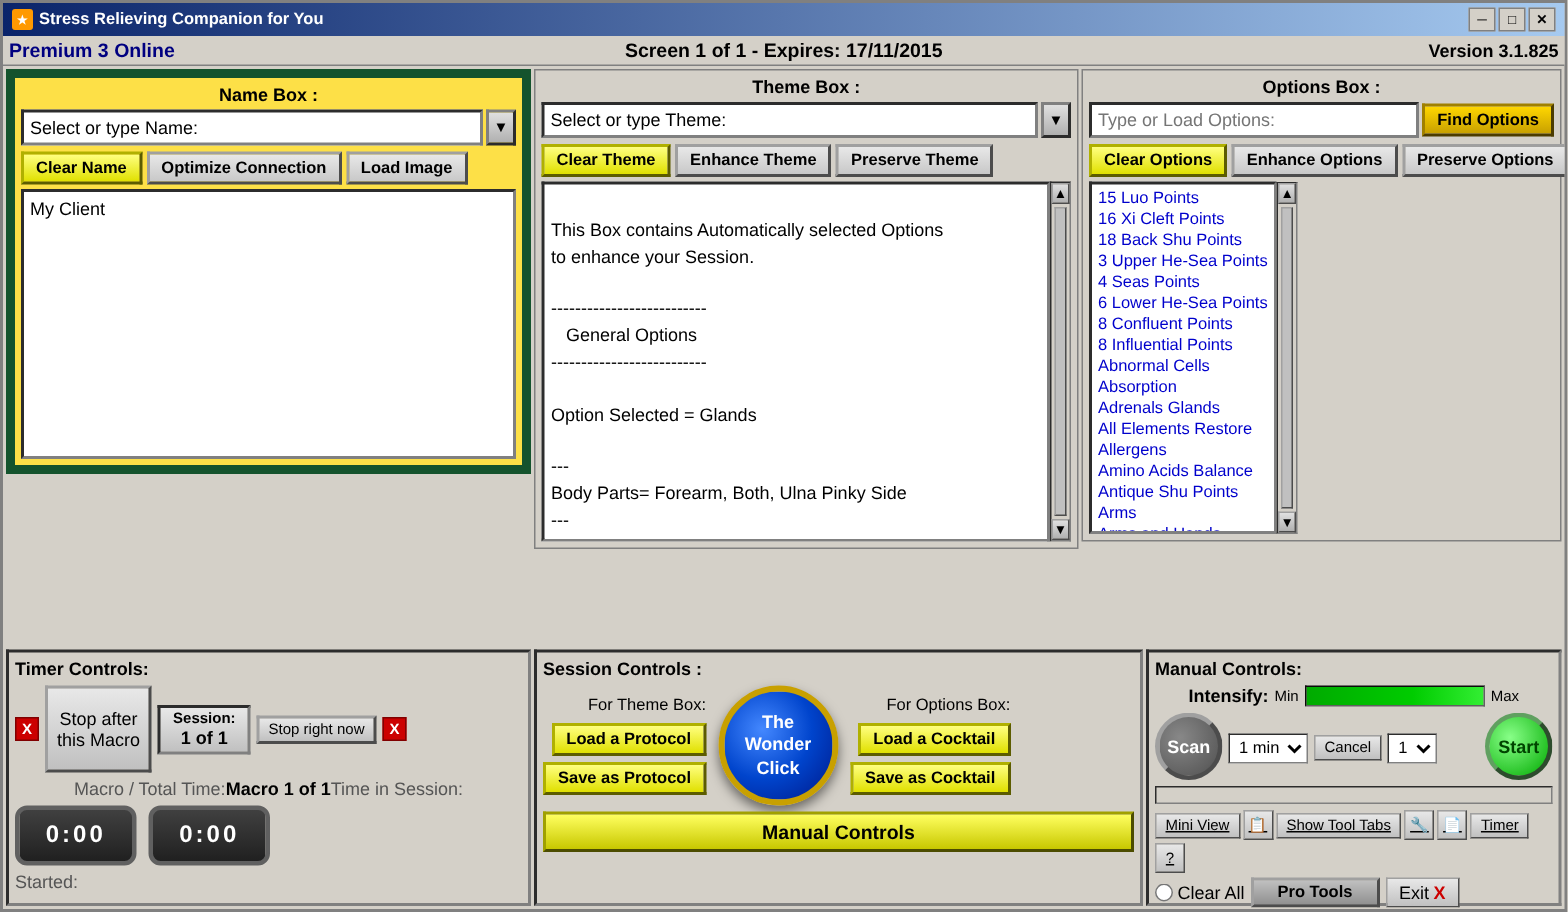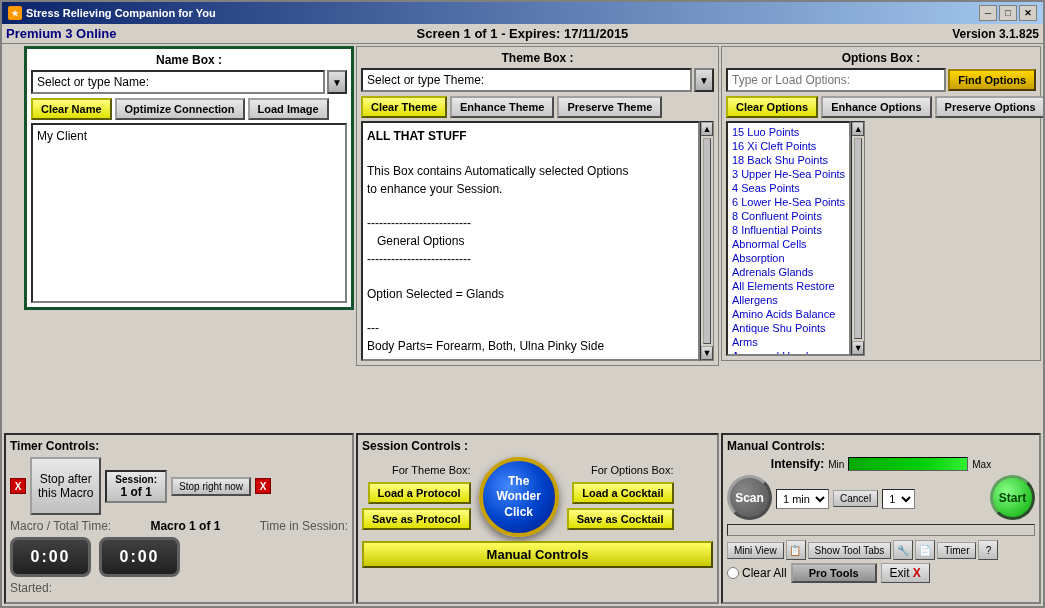--- a/index.html
+++ b/index.html
@@ -33,21 +33,21 @@
     }
     .header-section { display: flex; flex: 1; align-items: center; justify-content: center; }
     .header-version { font-weight: bold; font-size: 12px; text-align: right; flex: 1; }
     .header-premium { font-weight: bold; font-size: 13px; color: #000080; flex: 1; }
 
     .main-content { display: flex; flex: 1; overflow: hidden; padding: 2px; gap: 2px; }
 
     
     .left-panel { display: flex; flex-direction: column; width: 350px; flex-shrink: 0; gap: 2px; }
     
-    .name-box-section { background: #ffffff; border: 3px solid #14532d; padding: 4px; margin-left: 20px; }
+    .name-box-section { background: #fde047; border: 6px solid #14532d; padding: 4px; }
     .section-title { font-weight: bold; text-align: center; font-size: 12px; margin-bottom: 3px; }
     
     .dropdown-row { display: flex; align-items: center; gap: 2px; margin-bottom: 4px; }
     .dropdown-select {
       flex: 1;
       background: white;
       border: 2px inset #808080;
       padding: 2px 4px;
       font-size: 12px;
       appearance: none;
@@ -161,21 +161,21 @@
       text-align: center;
     }
     .btn-stop-now {
       background: linear-gradient(to bottom, #e8e8e8, #c0c0c0);
       border: 2px outset #a0a0a0;
       padding: 2px 6px;
       font-size: 11px;
       cursor: pointer;
     }
     
-    .macro-info-row { display: flex; justify-content: space-between; font-size: 11px; margin-bottom: 4px; }
+    .macro-info-row { display: flex; justify-content: center; font-size: 11px; margin-bottom: 4px; }
     .macro-info-label { color: #555; }
     .macro-info-value { font-weight: bold; }
     
     .timer-display-row { display: flex; gap: 8px; align-items: center; margin-top: 4px; }
     .timer-circle {
       width: 81px; height: 40px;
       background: linear-gradient(to bottom, #404040, #202020);
       border-radius: 8px;
       border: 3px solid #606060;
       display: flex;
@@ -226,21 +226,21 @@
       font-weight: bold;
       font-size: 13px;
       cursor: pointer;
       text-align: center;
       width: 100%;
       margin-top: 4px;
     }
 
     
     .manual-section {
-      width: 320px;
+      width: 277px;
       flex-shrink: 0;
       background: #d4d0c8;
       border: 2px inset #808080;
       padding: 4px;
     }
     .manual-title { font-weight: bold; margin-bottom: 4px; }
     
     .intensity-row { display: flex; align-items: center; gap: 4px; font-size: 11px; justify-content: center; margin-bottom: 4px; }
     .intensity-label { font-weight: bold; }
     .intensity-label-min { font-size: 10px; }
@@ -275,21 +275,21 @@
       font-size: 10px;
     }
     
     .select-time-row { display: flex; flex-direction: column; gap: 2px; flex: 1; }
     .select-time-inner { display: flex; align-items: center; gap: 4px; }
     .small-label { font-size: 10px; }
     .small-select { font-size: 11px; height: 20px; border: 1px inset #808080; background: white; padding: 0 2px; }
     .btn-auto-time { padding: 2px 6px; font-size: 10px; background: linear-gradient(to bottom, #e8e8e8, #c0c0c0); border: 1px outset #a0a0a0; cursor: pointer; }
     .btn-cancel { padding: 2px 6px; font-size: 10px; background: linear-gradient(to bottom, #e8e8e8, #c0c0c0); border: 1px outset #a0a0a0; cursor: pointer; }
     
-    .bottom-buttons-row { display: flex; align-items: center; gap: 2px; margin-top: 4px; flex-wrap: wrap; }
+    .bottom-buttons-row { display: flex; align-items: center; gap: 2px; margin-top: 4px; flex-wrap: wrap; text-decoration: underline; }
     .btn-mini-view { padding: 2px 6px; font-size: 10px; background: linear-gradient(to bottom, #e8e8e8, #c0c0c0); border: 1px outset #a0a0a0; cursor: pointer; }
     .btn-show-tabs { padding: 2px 6px; font-size: 10px; background: linear-gradient(to bottom, #e8e8e8, #c0c0c0); border: 1px outset #a0a0a0; cursor: pointer; }
     .btn-help { padding: 2px 6px; font-size: 10px; background: linear-gradient(to bottom, #e8e8e8, #c0c0c0); border: 1px outset #a0a0a0; cursor: pointer; }
     .btn-pro-tools { padding: 2px 16px; font-size: 11px; font-weight: bold; background: linear-gradient(to bottom, #c0c0c0, #909090); border: 2px outset #a0a0a0; cursor: pointer; }
     .btn-exit { padding: 2px 8px; font-size: 11px; background: linear-gradient(to bottom, #e8e8e8, #c0c0c0); border: 1px outset #a0a0a0; cursor: pointer; }
     .btn-exit-red { color: #cc0000; font-weight: bold; }
     
     .bottom-tools-row { display: flex; align-items: center; gap: 4px; margin-top: 3px; }
     .clear-all-row { display: flex; align-items: center; gap: 3px; }
     .radio-clear { width: 12px; height: 12px; }
@@ -359,21 +359,20 @@
           </select>
           <div class="dropdown-arrow-btn">▼</div>
         </div>
         <div class="button-row">
           <button class="btn btn-yellow">Clear Theme</button>
           <button class="btn">Enhance Theme</button>
           <button class="btn">Preserve Theme</button>
         </div>
         <div class="text-area-wrapper">
           <div class="theme-text-area">
-            <div style="font-weight:bold;">ALL THAT STUFF</div>
             <br>
             <div>This Box contains Automatically selected Options<br>to enhance your Session.</div>
             <br>
             <div>--------------------------</div>
             <div>&nbsp;&nbsp; General Options</div>
             <div>--------------------------</div>
             <br>
             <div>Option Selected = Glands</div>
             <br>
             <div>---<br>Body Parts= Forearm, Both, Ulna Pinky Side<br>---<br>State= Excessive Phlegm<br>---<br>Area= Stomach Chakra<br>---<br>System= N/A<br>---<br>Gland= Prostate<br>---</div>

